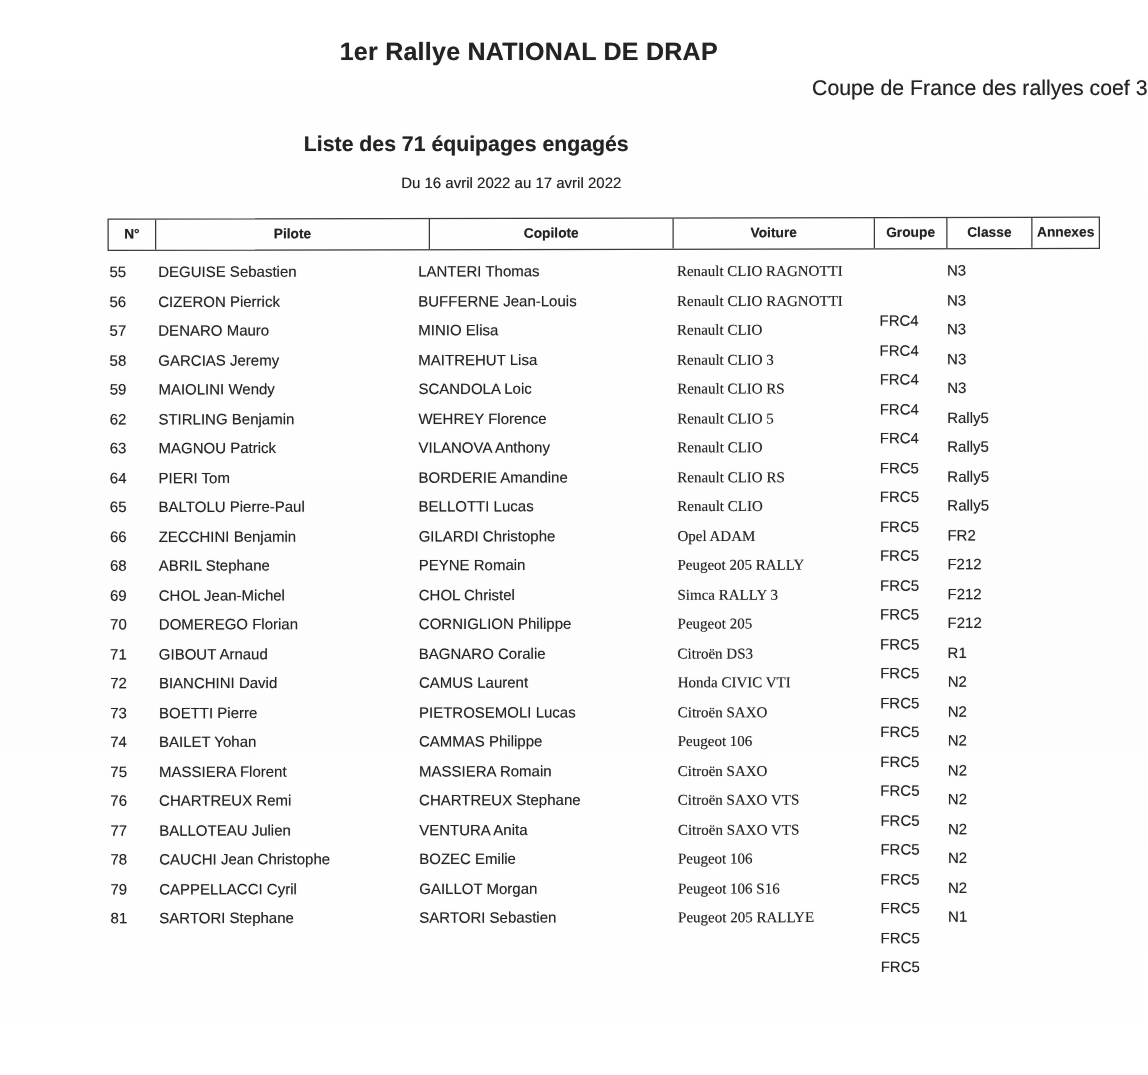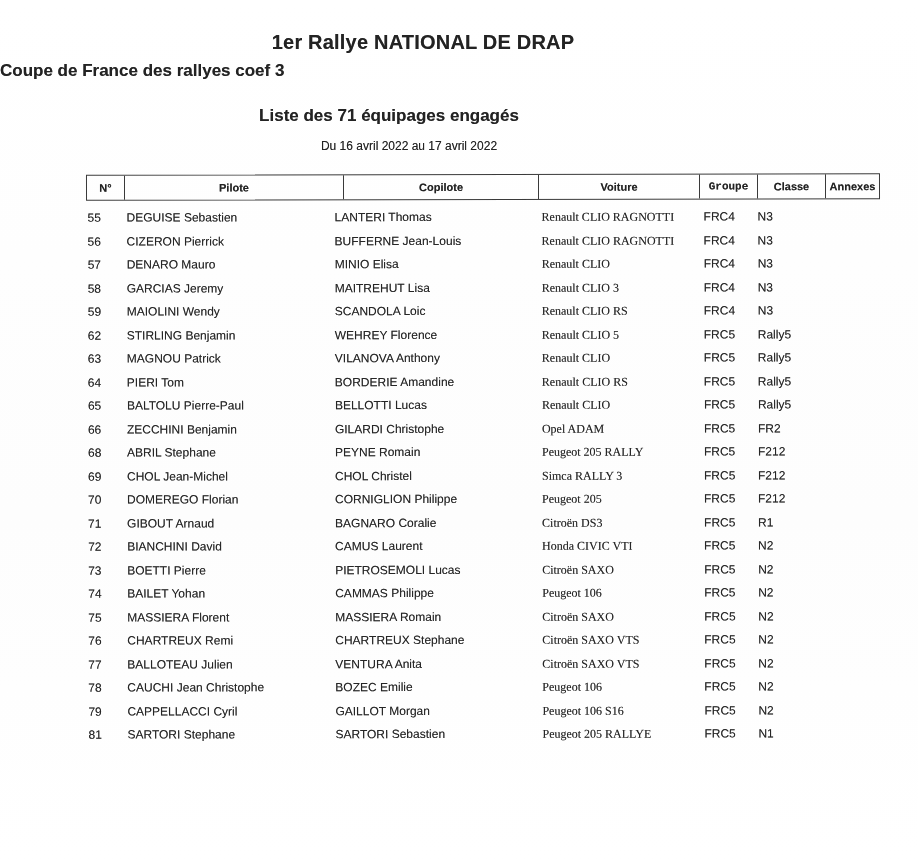--- a/index.html
+++ b/index.html
@@ -18,24 +18,24 @@
   .scan-text{
     color:#232323;
     text-shadow:0 0 0.6px rgba(40,40,40,0.55);
   }
   .title{
     position:absolute;top:31px;left:0;width:846px;
     text-align:center;font-size:20px;font-weight:bold;letter-spacing:0.2px;
   }
   .subtitle{
     position:absolute;top:61px;left:0;width:918px;
-    text-align:left;font-size:17px;font-weight:bold;
+    text-align:right;font-size:17px;
   }
   .list-heading{
-    position:absolute;top:106px;left:16px;width:746px;
+    position:absolute;top:106px;left:0;width:746px;
     text-align:center;font-size:17px;font-weight:bold;
   }
   .date-range{
     position:absolute;top:139px;left:0;width:818px;
     text-align:center;font-size:12px;
   }
   .thead{
     position:absolute;top:174px;left:86px;width:794px;height:26px;
     display:flex;box-sizing:border-box;
     border:1.6px solid #3a3a3a;
@@ -46,41 +46,41 @@
     display:flex;align-items:center;justify-content:center;
     font-size:11px;font-weight:bold;
     border-left:1.4px solid #3a3a3a;
     overflow:hidden;white-space:nowrap;
   }
   .th:first-child{border-left:none;}
   .th.c0{width:37px;}
   .th.c1{width:219px;}
   .th.c2{width:195px;}
   .th.c3{width:161px;}
-  .th.c4{width:58px;font-family:Liberation Mono, monospace;}
+  .th.c4{width:58px;}
   .th.c5{width:68px;}
   .th.c6{flex:1;}
   .rows{
     position:absolute;top:206px;left:0;width:918px;height:545px;
     transform:rotate(-0.1deg);
   }
   .row{
     position:relative;height:23.5px;width:918px;
   }
   .row span{
     position:absolute;top:0;height:23.5px;line-height:23.5px;
     font-size:12px;white-space:nowrap;
     color:#262626;
     text-shadow:0 0 0.6px rgba(40,40,40,0.5);
   }
   .cell-num{left:88px;}
   .cell-pilote{left:127px;}
   .cell-copilote{left:335px;}
   .cell-voiture{left:542px;font-family:Liberation Serif, serif;}
-  .cell-groupe{left:704px;}
+  .cell-groupe{left:704px;margin-top:40px;}
   .cell-classe{left:758px;}
 </style>
 </head>
 <body>
 
 <div class="page">
   <div class="title scan-text">1er Rallye NATIONAL DE DRAP</div>
   <div class="subtitle scan-text">Coupe de France des rallyes coef 3</div>
   <div class="list-heading scan-text">Liste des 71 équipages engagés</div>
   <div class="date-range scan-text">Du 16 avril 2022 au 17 avril 2022</div>

